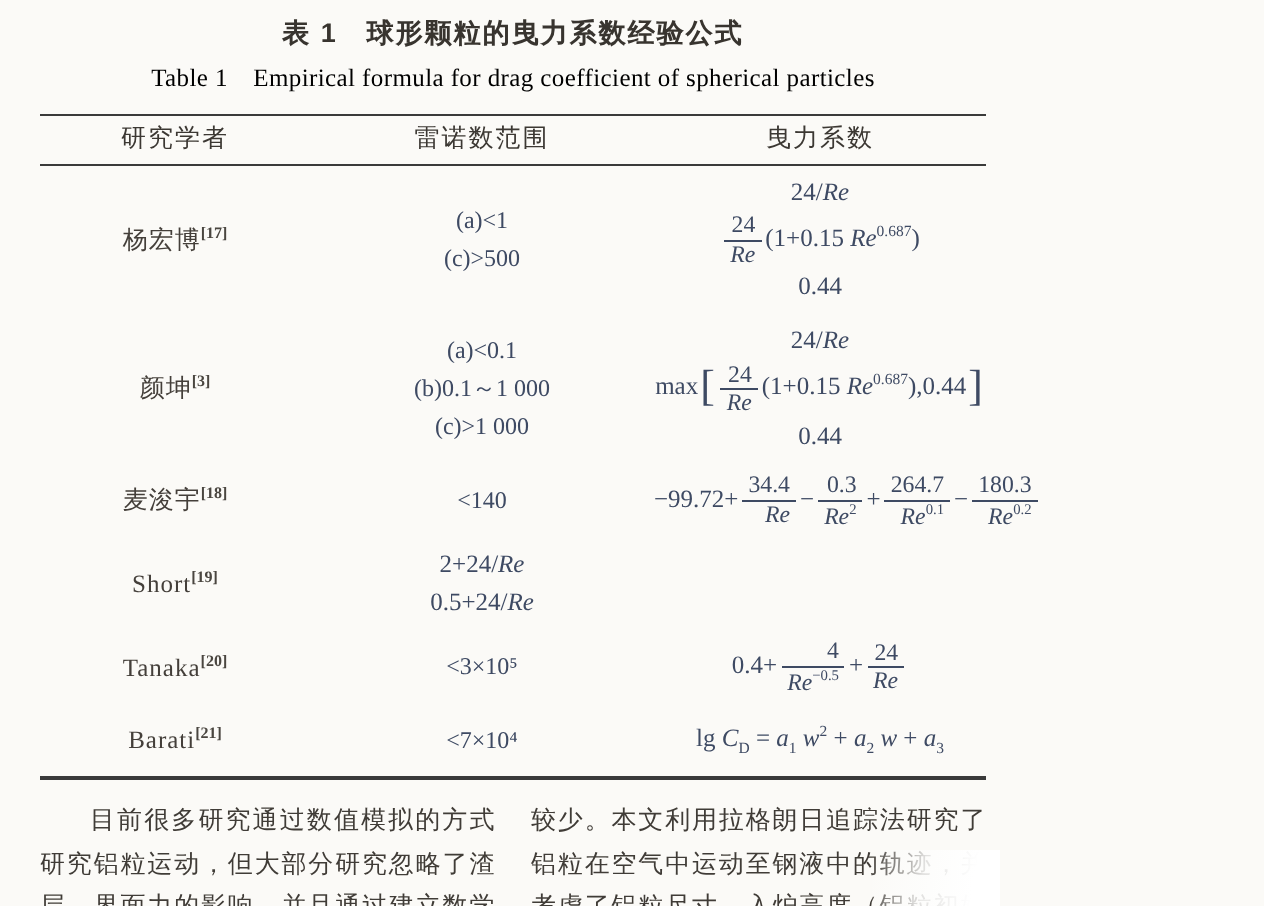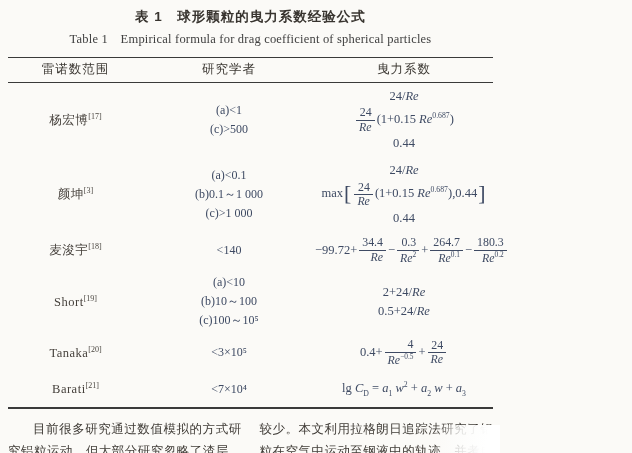--- a/index.html
+++ b/index.html
@@ -9,36 +9,36 @@
     --paper:#fbfaf7;
   }
   *{margin:0;padding:0;box-sizing:border-box;}
   html,body{width:632px;height:453px;overflow:hidden;}
   body{
     background:var(--paper);
     font-family:"Liberation Serif","DejaVu Serif",serif;
     color:var(--ink);
     position:relative;
   }
-  .page{width:500px;height:453px;position:relative;padding:6px 7px 0 8px;}
+  .page{width:500px;height:453px;position:relative;padding:6px 7px 0 20px;}
 
   
   .title-cn{
     text-align:center;
     font-family:"Liberation Sans","DejaVu Sans",sans-serif;
     font-weight:bold;
     font-size:13.5px;
     letter-spacing:1px;
     color:#38342f;
     padding-top:2px;
   }
   .title-en{
     text-align:center;
     font-size:12.5px;
-    color:#404040;
+    color:#000000;
     margin-top:5px;
     letter-spacing:0.2px;
   }
 
   
   .tbl{margin-top:9px;}
   .rule-top{border-top:1.5px solid var(--rule);}
   .rule-mid{border-top:1px solid var(--rule);}
   .rule-bot{border-top:2.5px solid var(--rule);}
   .thead,.trow{
@@ -48,21 +48,21 @@
   }
   .thead{padding:3px 0 4px 0;font-size:12.5px;color:#3c3833;}
   .thead>div{text-align:center;letter-spacing:1px;}
   .trow{padding:4px 0;color:var(--formula-ink);font-size:12px;}
   .scholar{
     text-align:center;
     color:#443f3a;
     font-size:12.5px;
     letter-spacing:0.5px;
   }
-  .scholar sup{font-size:8px;color:#4a4640;letter-spacing:0;}
+  .scholar sup{font-size:8px;color:#4a4640;letter-spacing:0;font-weight:bold;}
   .stack{display:flex;flex-direction:column;justify-content:center;}
   .cell-line{
     text-align:center;
     line-height:19px;
     min-height:19px;
     white-space:nowrap;
   }
   .formula{font-size:12.5px;}
   .formula i{font-family:"Liberation Serif","DejaVu Serif",serif;}
   sup{font-size:0.62em;}
@@ -114,22 +114,22 @@
 <body>
 
 <div class="page">
 
   <div class="title-cn">表 1　球形颗粒的曳力系数经验公式</div>
   <div class="title-en">Table 1　Empirical formula for drag coefficient of spherical particles</div>
 
   <div class="tbl">
     <div class="rule-top"></div>
     <div class="thead">
+      <div>研究学者</div>
       <div>雷诺数范围</div>
-      <div>研究学者</div>
       <div>曳力系数</div>
     </div>
     <div class="rule-mid"></div>
     <div>
   <div class="trow">
     <div class="scholar"><span>杨宏博</span><sup>[17]</sup></div>
     <div class="stack">
             <div class="cell-line">(a)&lt;1</div>
             <div class="cell-line">(c)&gt;500</div>
           </div>
@@ -160,25 +160,20 @@
             <div class="cell-line">&lt;140</div>
           </div>
     <div class="stack">
             <div class="cell-line formula">−99.72+<span class="frac"><span class="fn">34.4</span><span class="fd"><i>Re</i></span></span>−<span class="frac"><span class="fn">0.3</span><span class="fd"><i>Re</i><sup>2</sup></span></span>+<span class="frac"><span class="fn">264.7</span><span class="fd"><i>Re</i><sup>0.1</sup></span></span>−<span class="frac"><span class="fn">180.3</span><span class="fd"><i>Re</i><sup>0.2</sup></span></span></div>
           </div>
   </div>
 
   <div class="trow">
     <div class="scholar"><span>Short</span><sup>[19]</sup></div>
     <div class="stack">
-            <div class="cell-line">(a)&lt;10</div>
-            <div class="cell-line">(b)10～100</div>
-            <div class="cell-line">(c)100～10⁵</div>
-          </div>
-    <div class="stack">
             <div class="cell-line formula">2+24/<i>Re</i></div>
             <div class="cell-line formula">0.5+24/<i>Re</i></div>
           </div>
   </div>
 
   <div class="trow">
     <div class="scholar"><span>Tanaka</span><sup>[20]</sup></div>
     <div class="stack">
             <div class="cell-line">&lt;3×10⁵</div>
           </div>

